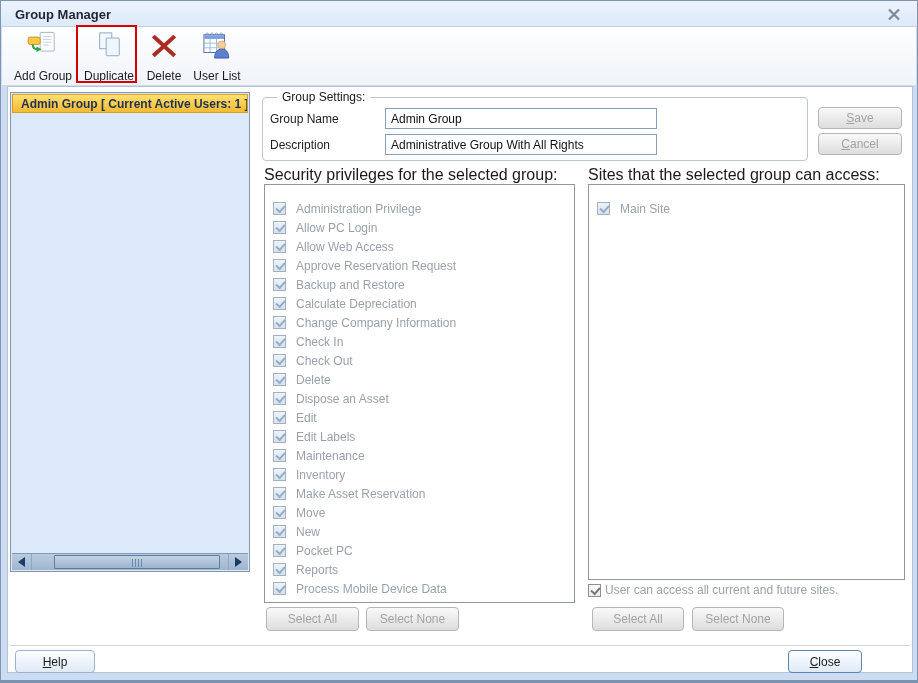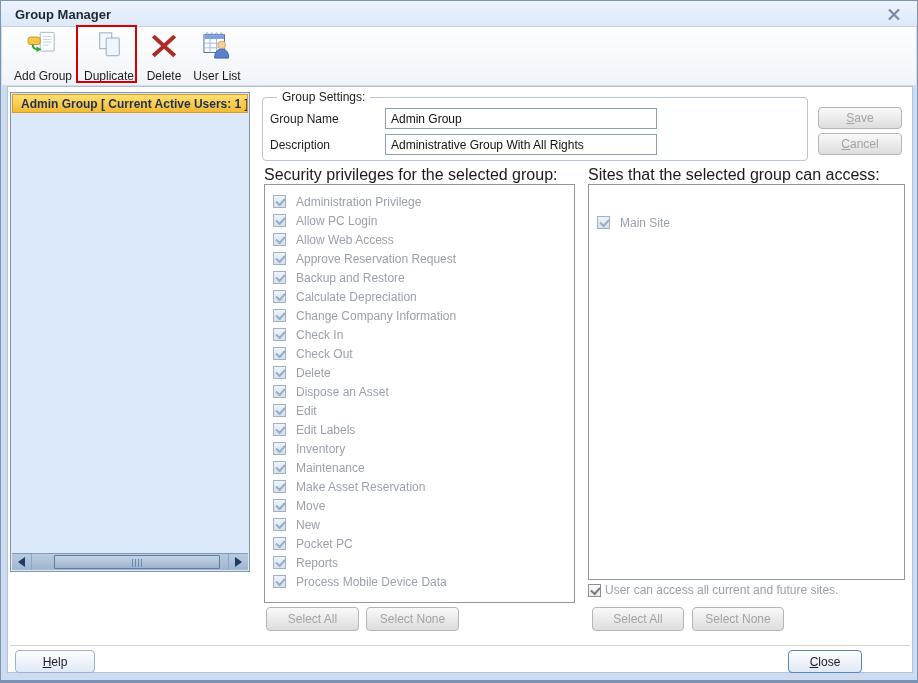--- a/index.html
+++ b/index.html
@@ -221,21 +221,21 @@
     <input class="text-input" style="left: 377px; top: 47px;" value="Administrative Group With All Rights">
 
     <div class="btn disabled mnemonic" style="left:810px; top:20px; width:84px; height:22px; padding-top:3px;">
         <span>Save</span>
       </div>
     <div class="btn disabled mnemonic" style="left:810px; top:46px; width:84px; height:22px; padding-top:3px;">
         <span>Cancel</span>
       </div>
 
     <span class="section-header" style="left:256px; top:79px;">Security privileges for the selected group:</span>
-    <div class="list-box" style="left:256px; top:97px; width:311px; height:419px; padding-top:7px;">
+    <div class="list-box" style="left:256px; top:97px; width:311px; height:419px; padding-top:14px;">
 
         <div class="list-item">
           <span class="cb"></span>
           <span class="item-label">Administration Privilege</span>
         </div>
 
         <div class="list-item">
           <span class="cb"></span>
           <span class="item-label">Allow PC Login</span>
         </div>
@@ -290,26 +290,26 @@
           <span class="item-label">Edit</span>
         </div>
 
         <div class="list-item">
           <span class="cb"></span>
           <span class="item-label">Edit Labels</span>
         </div>
 
         <div class="list-item">
           <span class="cb"></span>
+          <span class="item-label">Maintenance</span>
+        </div>
+
+        <div class="list-item">
+          <span class="cb"></span>
           <span class="item-label">Inventory</span>
-        </div>
-
-        <div class="list-item">
-          <span class="cb"></span>
-          <span class="item-label">Maintenance</span>
         </div>
 
         <div class="list-item">
           <span class="cb"></span>
           <span class="item-label">Make Asset Reservation</span>
         </div>
 
         <div class="list-item">
           <span class="cb"></span>
           <span class="item-label">Move</span>
@@ -336,21 +336,21 @@
         </div>
       </div>
     <div class="btn disabled" style="left:258px; top:520px; width:93px; height:24px; padding-top:4px;">
         <span>Select All</span>
       </div>
     <div class="btn disabled" style="left:358px; top:520px; width:93px; height:24px; padding-top:4px;">
         <span>Select None</span>
       </div>
 
     <span class="section-header" style="left:580px; top:79px;">Sites that the selected group can access:</span>
-    <div class="list-box" style="left:580px; top:97px; width:317px; height:396px; padding-top:28px;">
+    <div class="list-box" style="left:580px; top:97px; width:317px; height:396px; padding-top:14px;">
 
         <div class="list-item">
           <span class="cb"></span>
           <span class="item-label">Main Site</span>
         </div>
       </div>
     <div class="all-sites-row">
       <span class="cb gray"></span>
       <span class="item-label">User can access all current and future sites.</span>
     </div>

